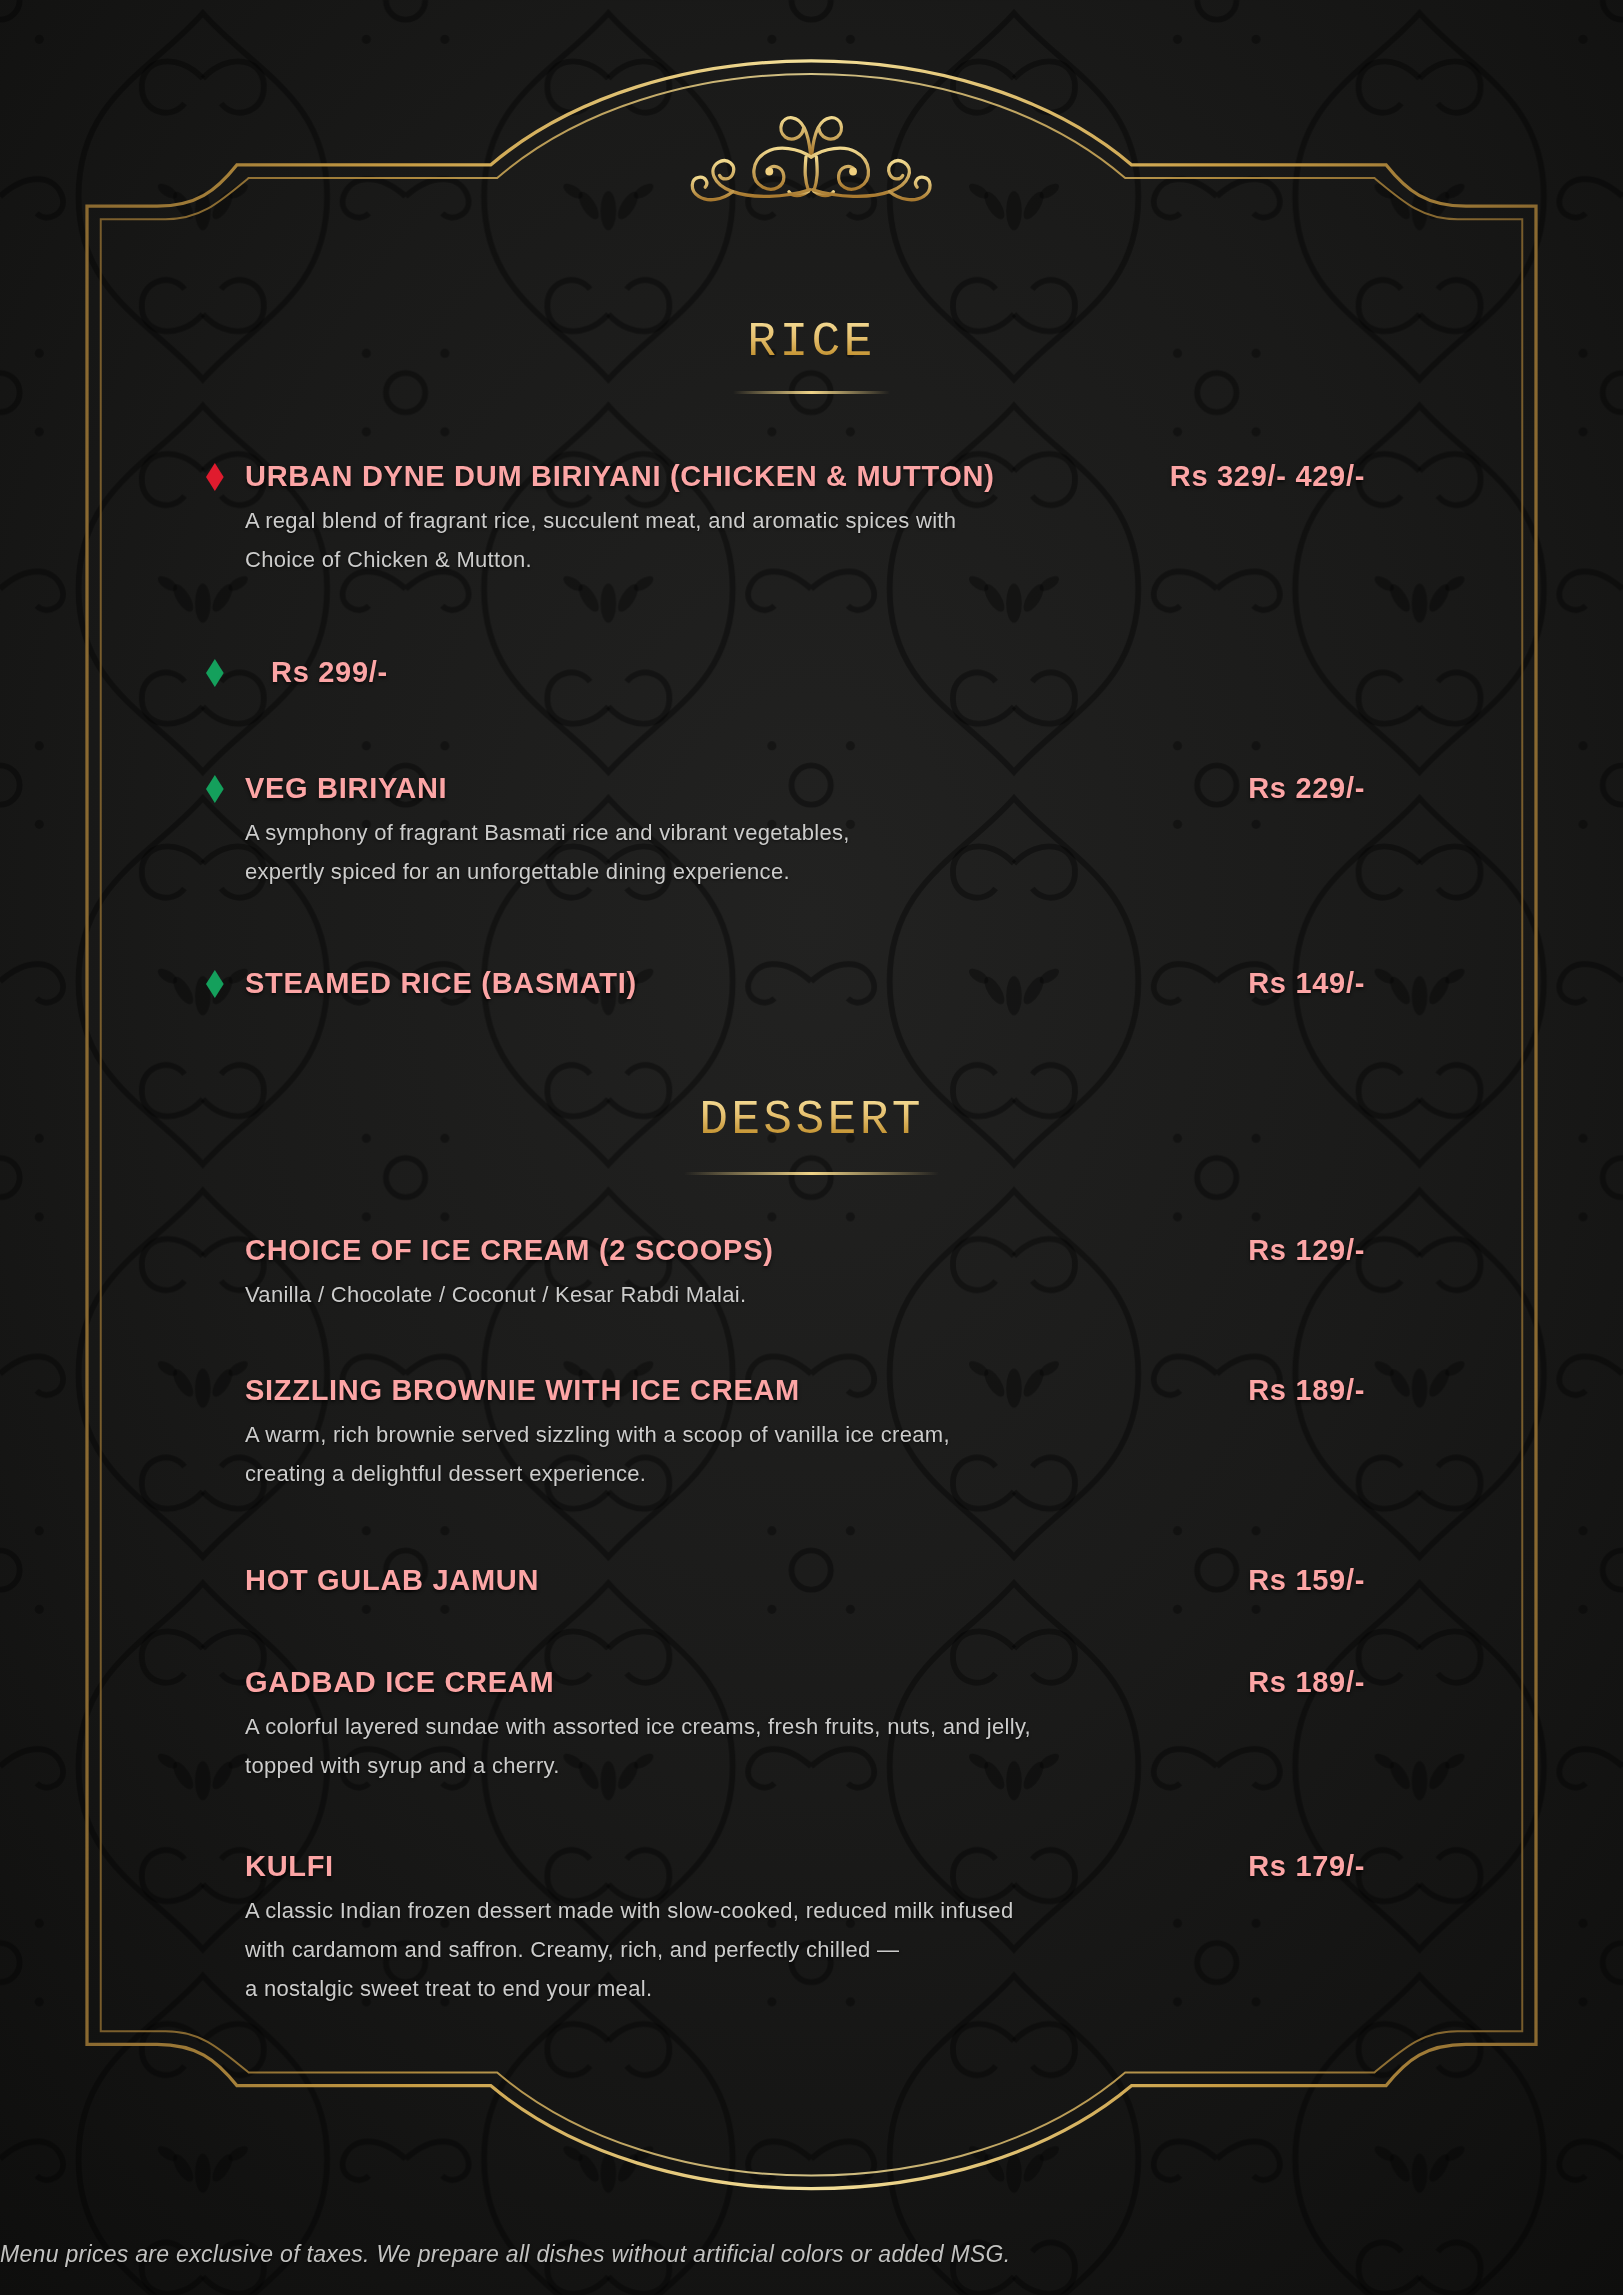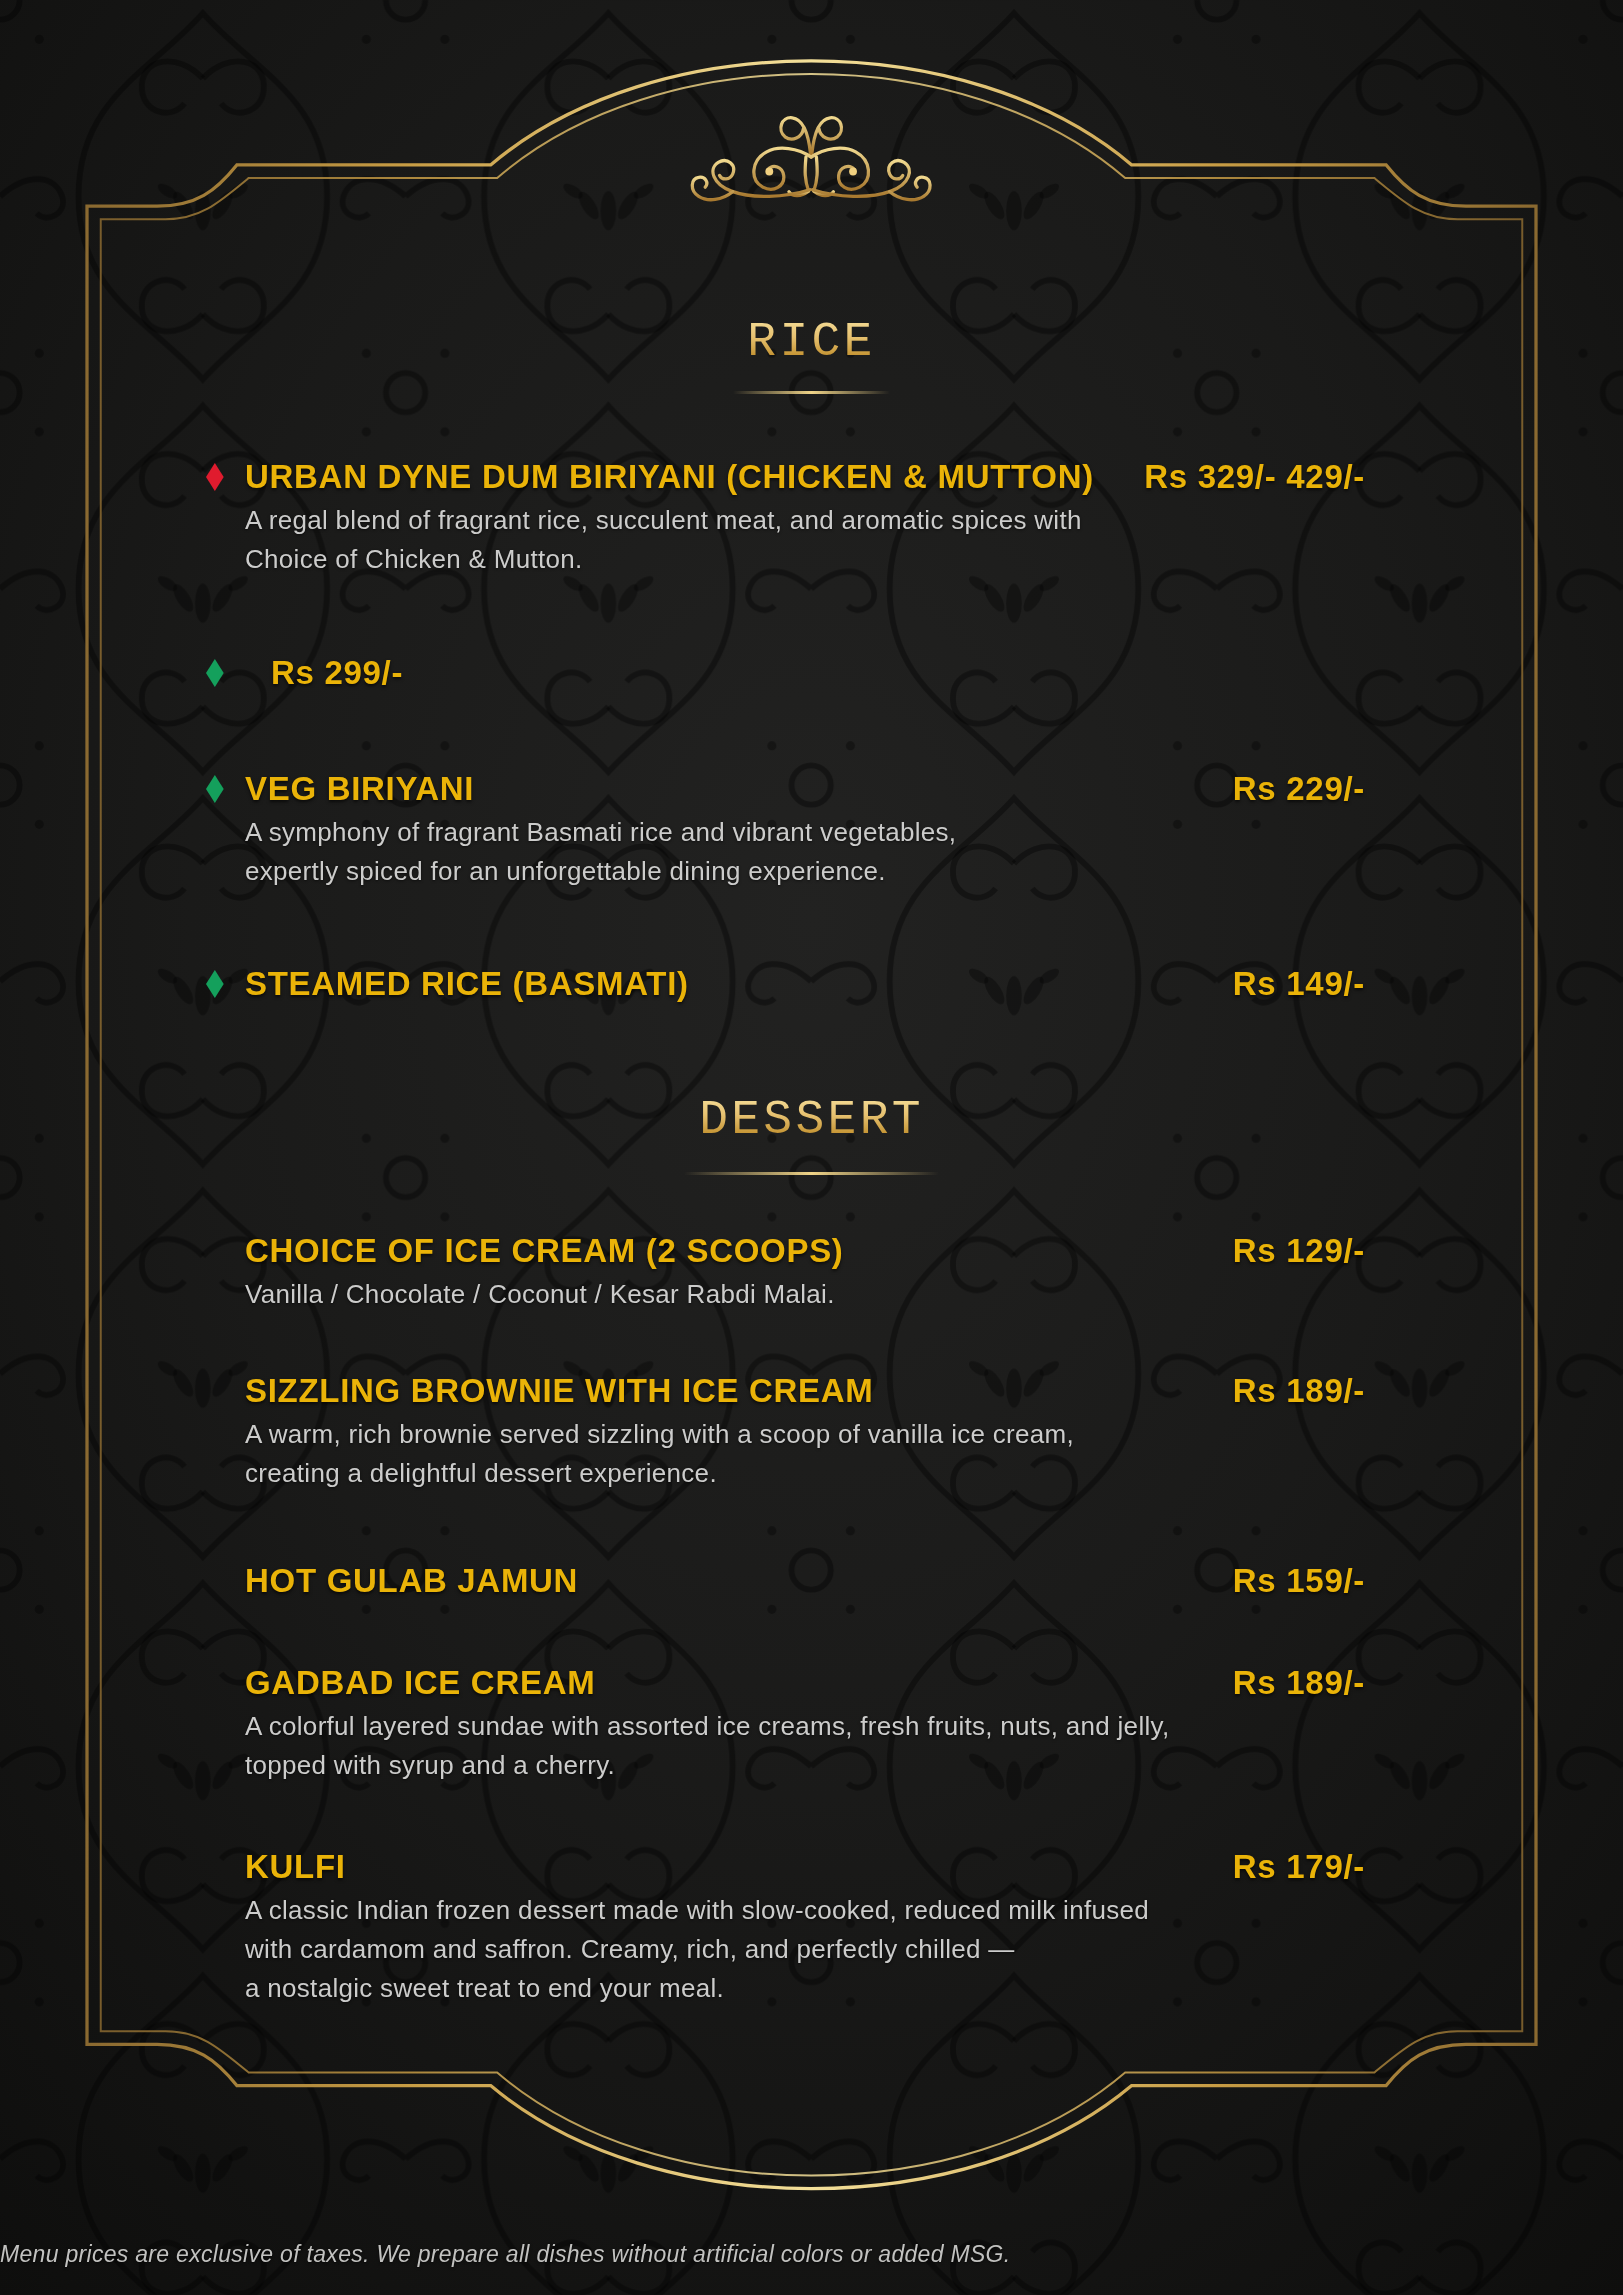--- a/index.html
+++ b/index.html
@@ -17,26 +17,26 @@
     -webkit-background-clip:text;background-clip:text;color:transparent;font-family:Liberation Mono, monospace;
   }
   .title-underline{
     position:absolute;height:2.6px;
     background:linear-gradient(90deg,rgba(237,208,131,0) 0%,#f0d488 50%,rgba(237,208,131,0) 100%);
   }
 
   .menu-item{position:absolute;left:245px;right:258px;}
   .item-line{display:flex;justify-content:space-between;align-items:flex-start;}
   .item-name,.item-price{
-    font-size:33px;font-weight:700;letter-spacing:0.7px;line-height:31px;
-    color:#eab308;text-shadow:0 2px 3.3px rgba(0,0,0,0.65);white-space:nowrap;
+    font-size:29px;font-weight:700;letter-spacing:0.7px;line-height:31px;
+    color:#fca5a5;text-shadow:0 2px 3.3px rgba(0,0,0,0.65);white-space:nowrap;
   }
   .item-price{margin-left:26px;text-align:right;}
   .item-desc{
-    margin-top:9.2px;font-size:26px;line-height:39px;letter-spacing:0.3px;
+    margin-top:9.2px;font-size:22px;line-height:39px;letter-spacing:0.3px;
     color:#cccccb;white-space:pre-line;text-shadow:0 1.3px 2.6px rgba(0,0,0,0.6);
   }
   .diamond{
     position:absolute;left:-39px;top:2px;width:17.7px;height:28px;
     clip-path:polygon(50% 0,100% 50%,50% 100%,0 50%);
     background:#888;
   }
   .footer-note{
     position:absolute;left:0;width:100%;top:2241px;text-align:left;
     font-style:italic;font-size:23px;letter-spacing:0.3px;color:#c2c2c0;

